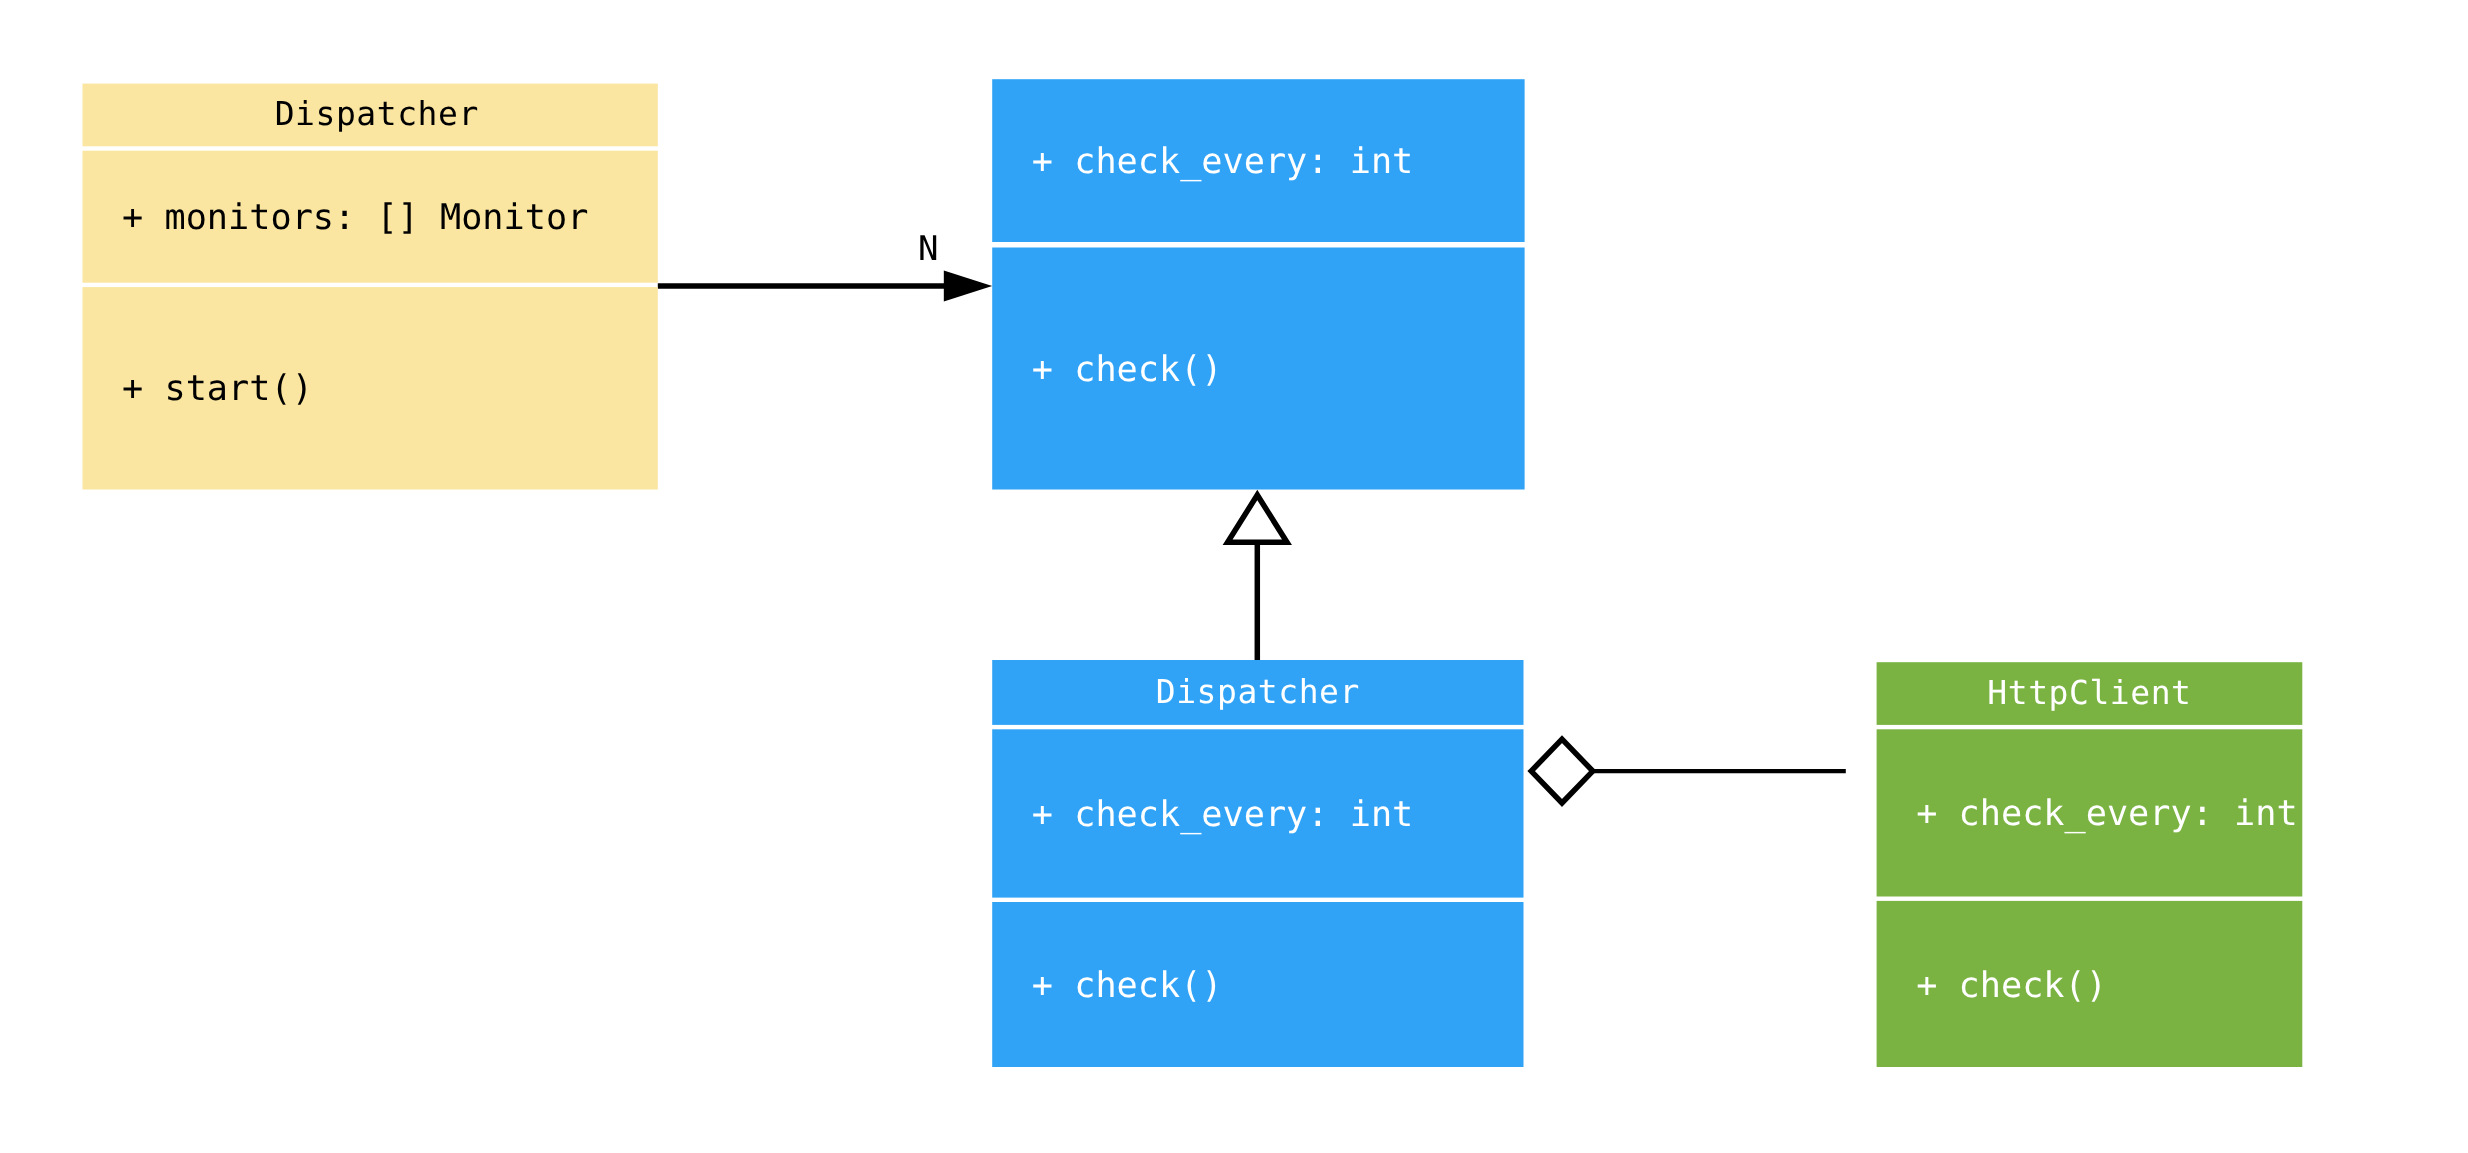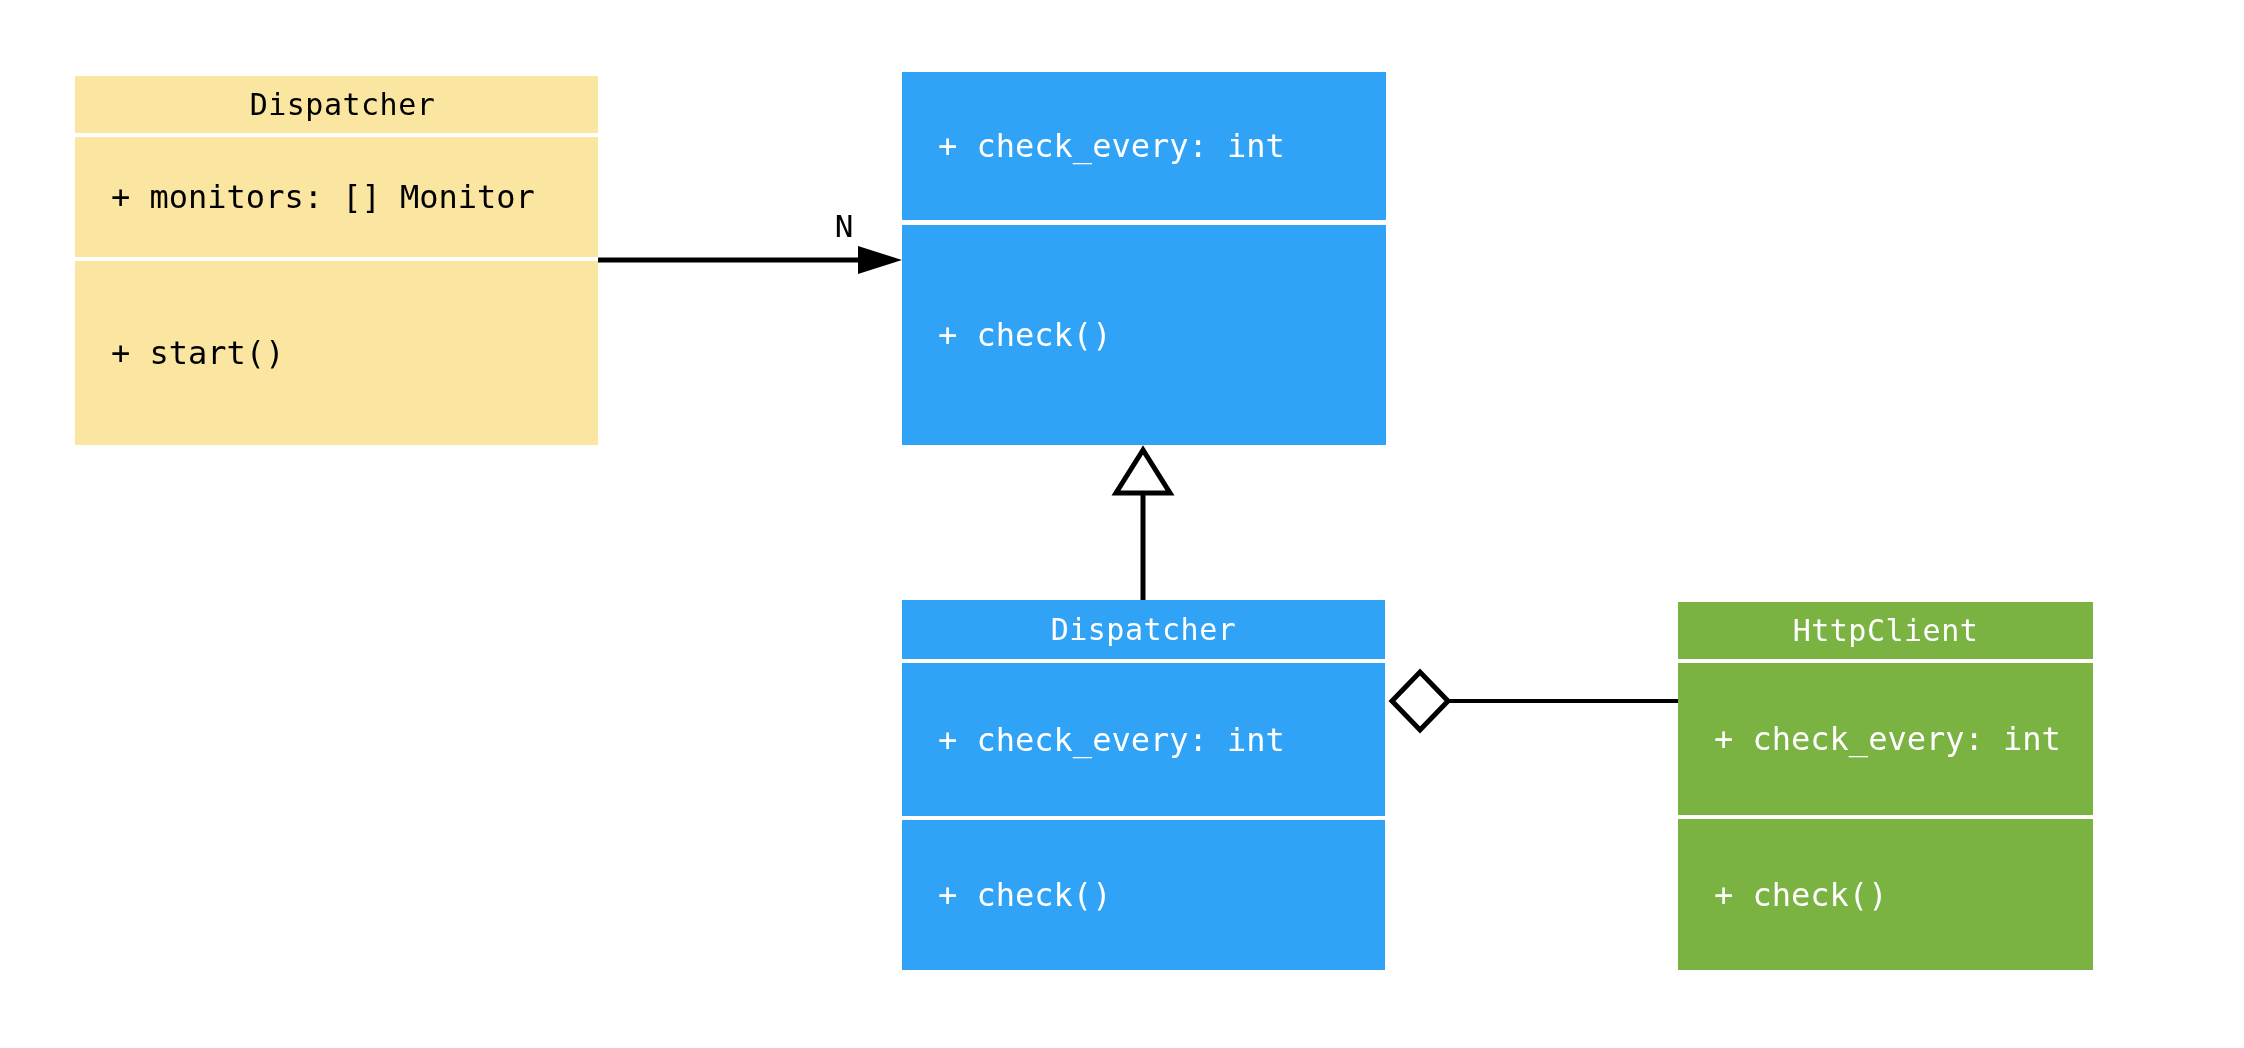--- a/index.html
+++ b/index.html
@@ -44,21 +44,21 @@
     padding-left: 36px;
     font-size: 32px;
     line-height: 30px;
   }
   .sec.body .line { white-space: pre; }
   .methods-multi .line { line-height: 29px; }
 
   
   .fill-yellow { background: #FAE6A0; color: #000000; }
   .fill-blue   { background: #30A3F7; color: #ffffff; }
-  .fill-green  { background: #7AB342; color: #ffffff; }
+  .fill-green  { background: #7AB342; color: #ffffff; margin-left: 28px; }
   .title-italic { font-style: italic; }
 
   
   .gap4 { gap: 4px; }
   .gap5 { gap: 5px; }
 
   
   .box-dispatcher  { left: 75px;   top: 76px;  width: 523px; height: 369px; }
   .box-dispatcher  .title { height: 57px; padding-left: 12px; }
   .box-dispatcher  .attrs { height: 120px; }

